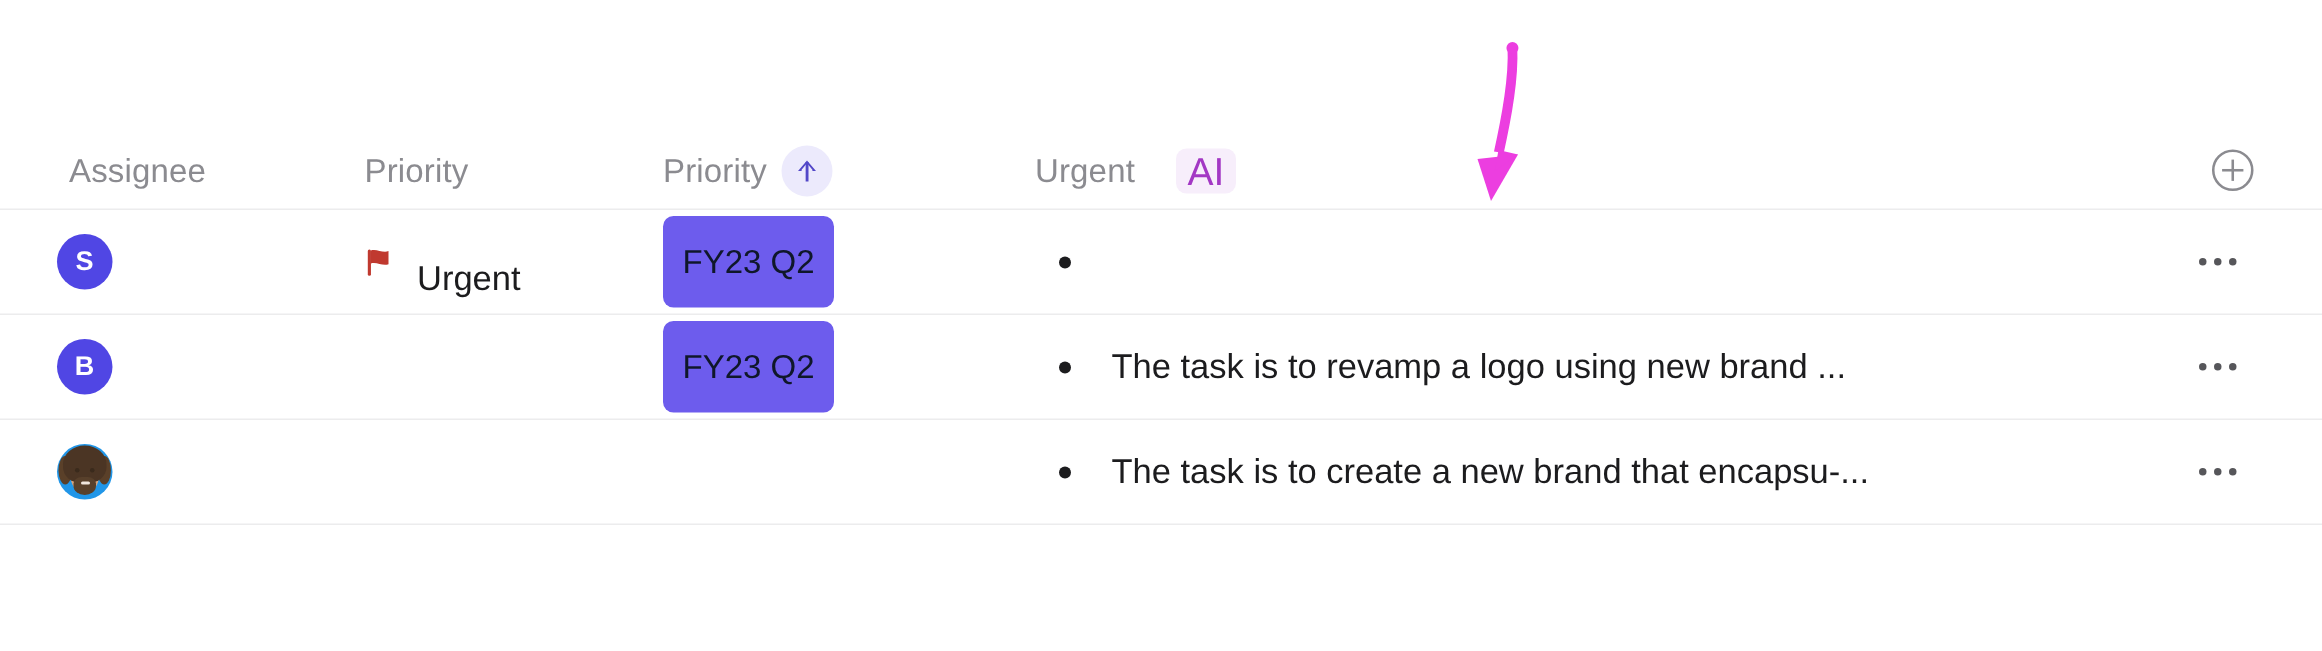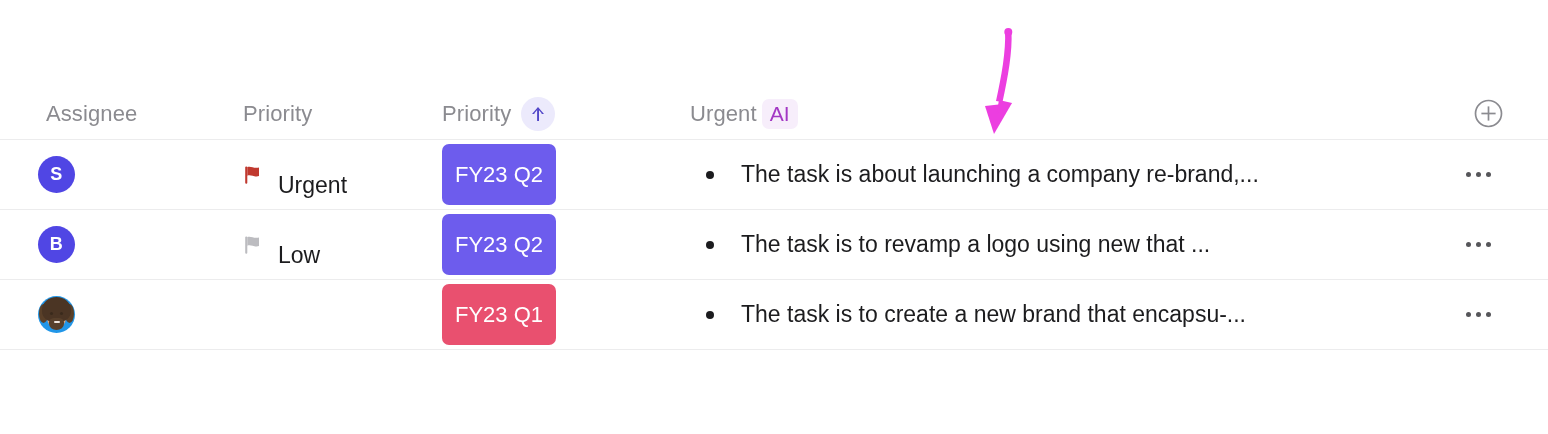--- a/index.html
+++ b/index.html
@@ -65,23 +65,23 @@
 
   .ai-badge {
     display: inline-flex;
     align-items: center;
     justify-content: center;
     height: 30px;
     padding: 0 8px;
     border-radius: 7px;
     background: #f7eefb;
     color: #a338c4;
-    font-size: 21px;
+    font-size: 26px;
     font-weight: 400;
-    margin-left: 5px;
+    margin-left: 27px;
   }
 
   .add-col-btn {
     position: absolute;
     left: 1474px;
     top: 99px;
     width: 29px;
     height: 29px;
   }
   .add-col-btn svg { display: block; }
@@ -165,21 +165,21 @@
   }
 
   
   .pill {
     display: inline-flex;
     align-items: center;
     justify-content: center;
     height: 37px;
     padding: 12px 13px;
     border-radius: 7px;
-    color: #ffffff;
+    color: #0f172a;
     font-size: 22px;
     white-space: nowrap;
   }
 
   
   .bullet {
     width: 8px; height: 8px; border-radius: 50%;
     background: #1c1c1e; flex: none; margin-right: 27px;
   }
   .summary-text {
@@ -260,54 +260,46 @@
       </svg>
       <span class="priority-label">Urgent</span>
     </div>
 
     <div class="cell cell-quarter">
       <span class="pill" style="background:#6d5ced">FY23 Q2</span>
     </div>
 
     <div class="cell cell-summary">
       <span class="bullet"></span>
-      <span class="summary-text">The task is about launching a company re-brand,...</span>
     </div>
 
     <div class="cell cell-actions">
       <span class="kebab">
           <i></i>
           <i></i>
           <i></i>
         </span>
     </div>
   </div>
 
   <div class="row row-1">
     <div class="cell cell-assignee">
       <div class="avatar" style="background:#5046e4">
         <span>B</span>
       </div>
     </div>
 
-    <div class="cell cell-priority">
-      <svg class="flag-icon" viewBox="0 0 22 22" aria-hidden="true">
-        <rect x="2.2" y="2.4" width="2.1" height="17.4" rx="1" fill="#bcbcc0"></rect>
-        <path d="M4.3 3 C8 1.6 12.2 5 16 3.4 L16 12.1 C12.2 13.7 8 10.3 4.3 11.7 Z" fill="#bcbcc0"></path>
-      </svg>
-      <span class="priority-label">Low</span>
-    </div>
 
     <div class="cell cell-quarter">
       <span class="pill" style="background:#6d5ced">FY23 Q2</span>
     </div>
 
     <div class="cell cell-summary">
       <span class="bullet"></span>
-      <span class="summary-text">The task is to revamp a logo using new that ...</span>
+      <span class="summary-text">The task is to revamp a logo using new brand ...</span>
     </div>
 
     <div class="cell cell-actions">
       <span class="kebab">
           <i></i>
           <i></i>
           <i></i>
         </span>
     </div>
   </div>
@@ -320,23 +312,20 @@
         <span class="ph-face"></span>
         <span class="ph-hair"></span>
         <span class="ph-eyeL"></span>
         <span class="ph-eyeR"></span>
         <span class="ph-beard"></span>
         <span class="ph-mouth"></span>
       </div>
     </div>
 
 
-    <div class="cell cell-quarter">
-      <span class="pill" style="background:#e9506f">FY23 Q1</span>
-    </div>
 
     <div class="cell cell-summary">
       <span class="bullet"></span>
       <span class="summary-text">The task is to create a new brand that encapsu-...</span>
     </div>
 
     <div class="cell cell-actions">
       <span class="kebab">
           <i></i>
           <i></i>

